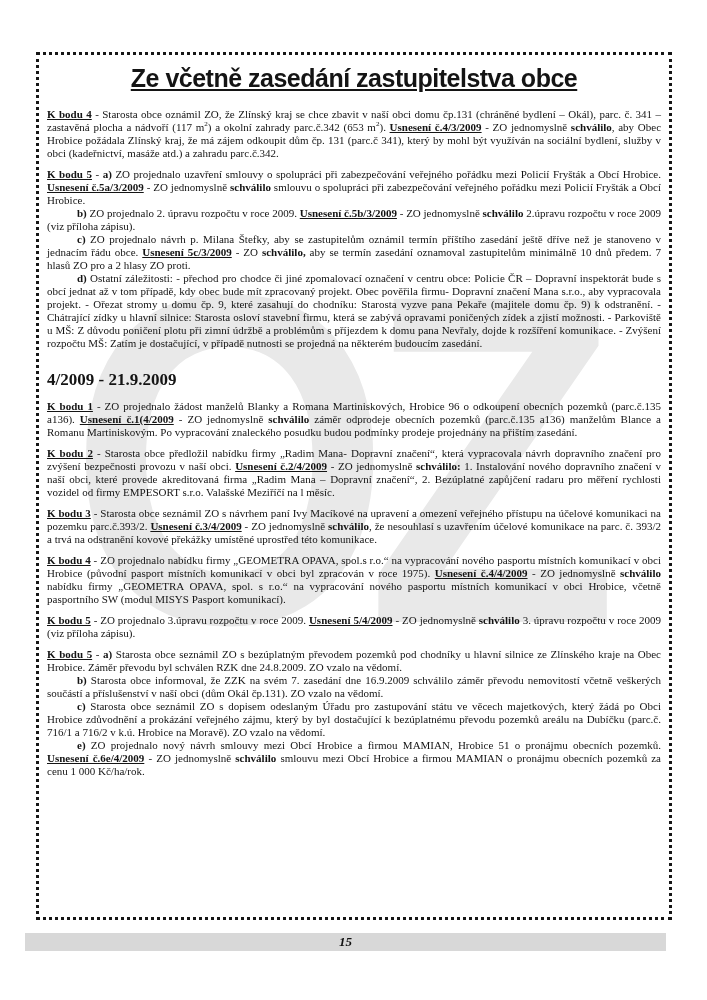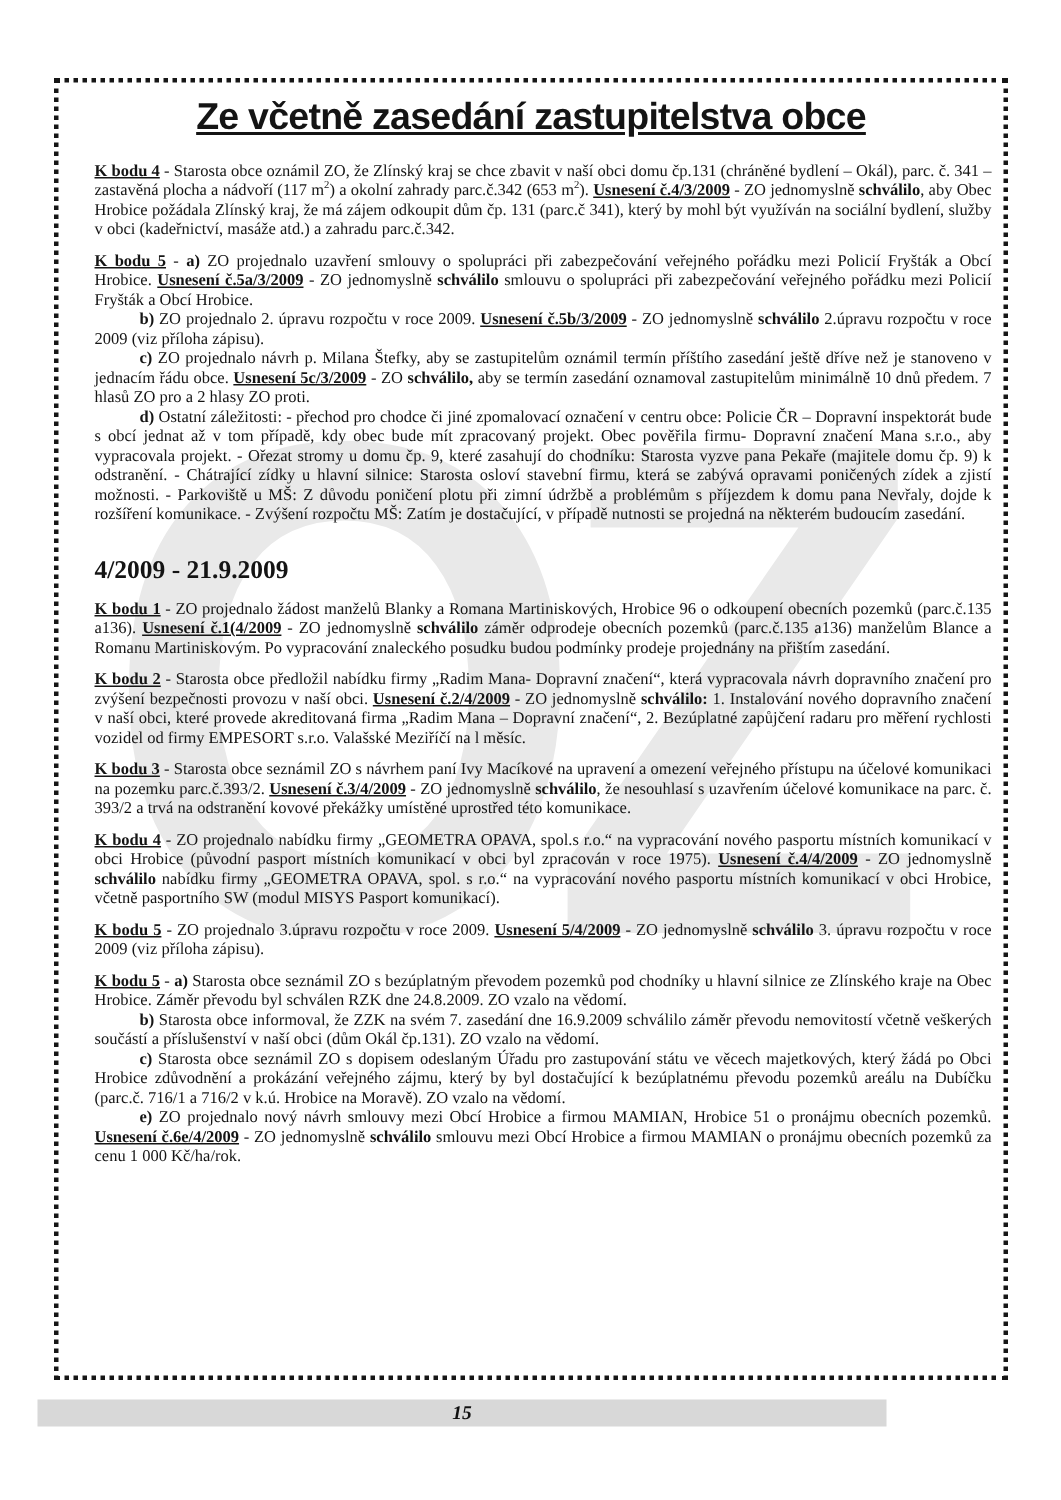--- a/index.html
+++ b/index.html
@@ -39,42 +39,42 @@
   h1.page-title{
     font-family:"Liberation Sans", sans-serif;
     font-weight:bold;
     font-size:25px;
     line-height:28px;
     text-align:center;
     text-decoration:underline;
     margin:5px 0 16px 0;
     letter-spacing:-0.5px;
   }
-  .doc-body{ margin:0 0 0 16px; }
+  .doc-body{ margin:0 0 0 0; }
   .sec-heading{
     font-size:17px;
     font-weight:bold;
     margin:20px 0 10px 0;
     line-height:20px;
   }
   .block{ margin:0 0 8px 0; }
   p.para{
     margin:0;
     font-size:11px;
     line-height:13px;
     text-align:justify;
   }
   p.para.ind{ text-indent:30px; }
   .b{ font-weight:bold; }
   .bu{ font-weight:bold; text-decoration:underline; }
   sup{ font-size:0.65em; line-height:0; }
   .footer-bar{
     position:absolute;
     left:25px; top:933px;
-    width:566px; height:18px;
+    width:641px; height:18px;
     background:#d8d8d8;
     text-align:center;
     font-size:13px;
     line-height:18px;
     font-style:italic;
     font-weight:bold;
     color:#111111;
     z-index:1;
   }
 </style>

